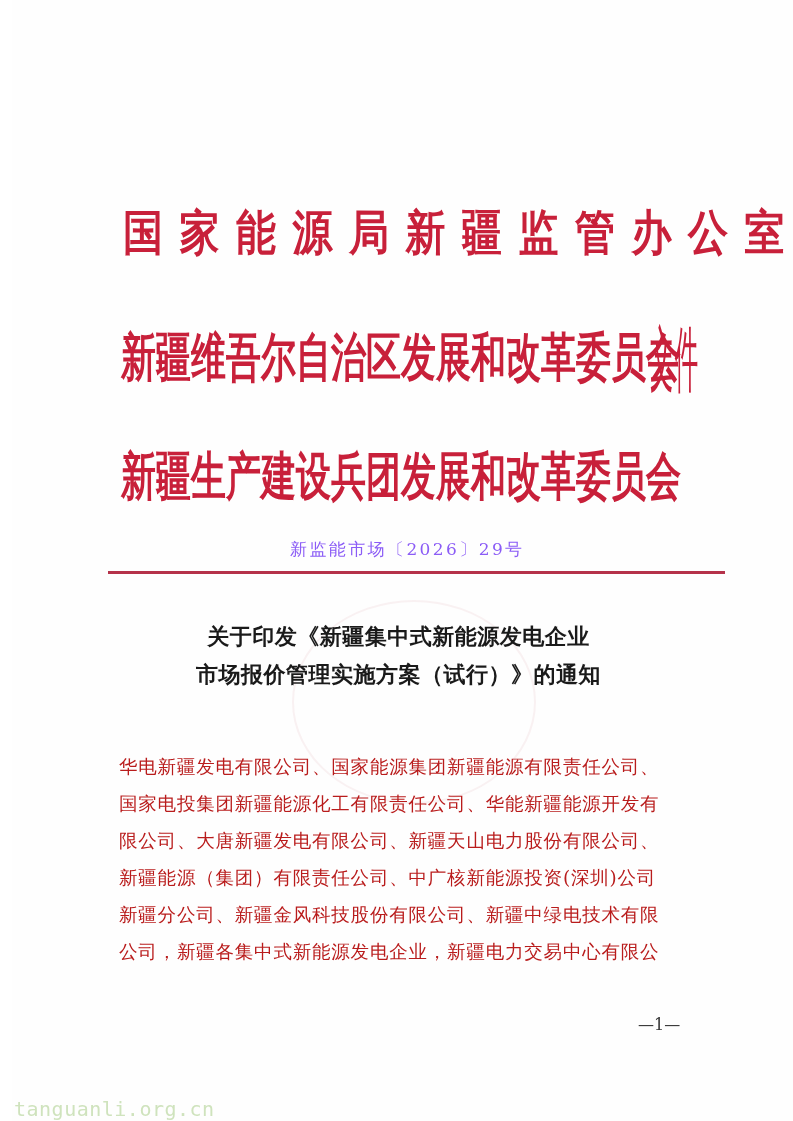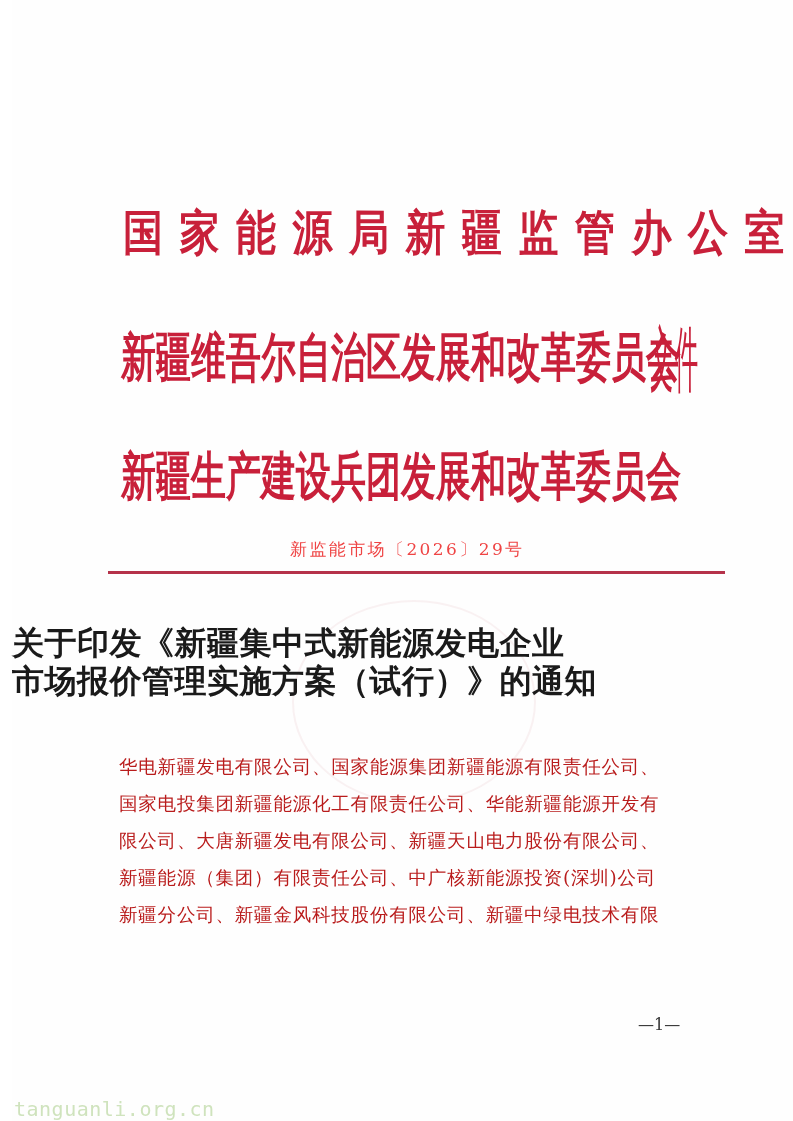--- a/index.html
+++ b/index.html
@@ -56,38 +56,38 @@
       font-weight: normal;
       white-space: nowrap;
       transform: scale(0.65, 2.0);
       transform-origin: left top;
       letter-spacing: 2px;
     }
     #doc-number {
       position: absolute;
       left: 278px; top: 538px;
       font-size: 17px;
-      color: #ef4444;
+      color: #8b5cf6;
       letter-spacing: 2.4px;
       white-space: nowrap;
       font-family: "DejaVu Serif", "Liberation Serif", serif;
     }
     #red-rule {
       position: absolute;
       left: 96px; top: 571px;
       width: 617px; height: 3px;
       background: #b5324a;
     }
     .title-line {
       position: absolute;
       left: 0; width: 773px;
-      text-align: left;
+      text-align: center;
       font-family: "DejaVu Serif", "Liberation Serif", serif;
       font-weight: bold;
-      font-size: 32px;
+      font-size: 22px;
       color: #1a1a1a;
       white-space: nowrap;
       letter-spacing: 0.5px;
     }
     #title1 { top: 622px; }
     #title2 { top: 660px; }
     .body-line {
       position: absolute;
       left: 107px;
       font-family: "DejaVu Serif", "Liberation Serif", serif;
@@ -138,16 +138,17 @@
   <div id="red-rule"></div>
 
   <div id="title1" class="title-line">关于印发《新疆集中式新能源发电企业</div>
   <div id="title2" class="title-line">市场报价管理实施方案（试行）》的通知</div>
 
   <div class="body-line" style="top:754px;">华电新疆发电有限公司、国家能源集团新疆能源有限责任公司、</div>
   <div class="body-line" style="top:791px;text-align:right;">国家电投集团新疆能源化工有限责任公司、华能新疆能源开发有</div>
   <div class="body-line" style="top:828px;text-align:center;">限公司、大唐新疆发电有限公司、新疆天山电力股份有限公司、</div>
   <div class="body-line" style="top:865px;">新疆能源（集团）有限责任公司、中广核新能源投资(深圳)公司</div>
   <div class="body-line" style="top:902px;">新疆分公司、新疆金风科技股份有限公司、新疆中绿电技术有限</div>
+  <div class="body-line" style="top:939px;">公司，新疆各集中式新能源发电企业，新疆电力交易中心有限公</div>
 
   <div id="page-number">—1—</div>
   <div id="watermark">tanguanli.org.cn</div>
 </div>
 
 </body></html>

